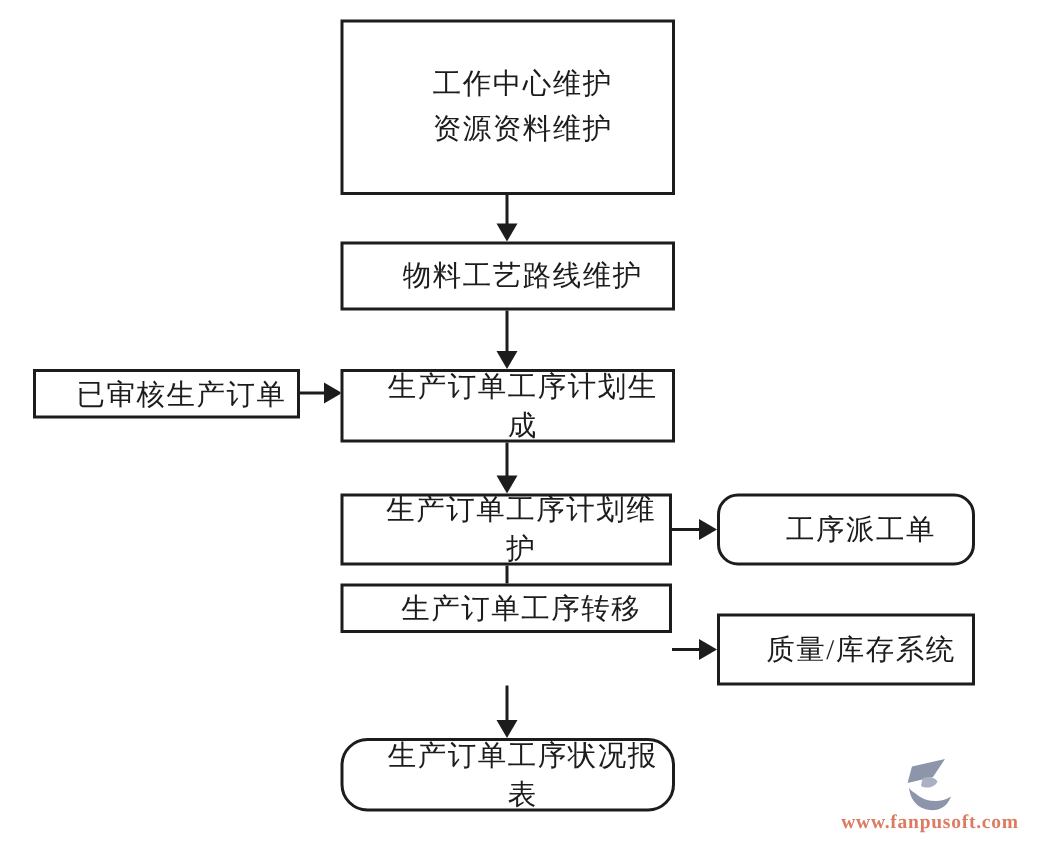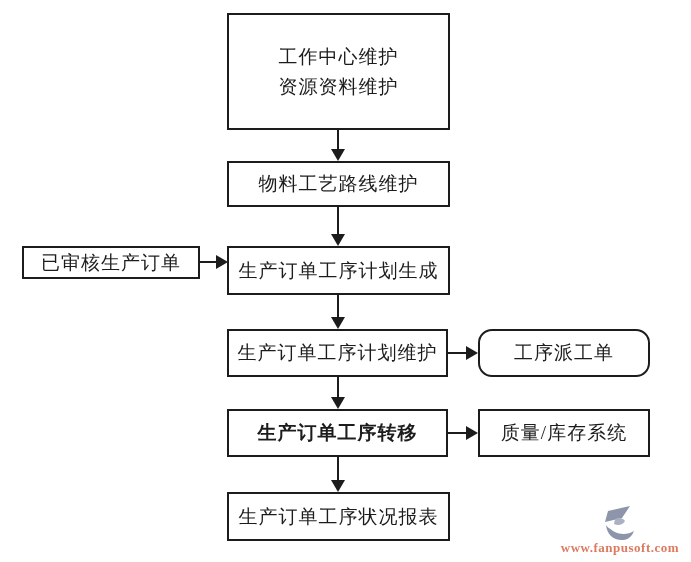--- a/index.html
+++ b/index.html
@@ -16,20 +16,21 @@
     box-sizing:border-box;
     border:2px solid #1c1c1c;
     background:#ffffff;
     color:#1c1c1c;
     font-size:19px;
     letter-spacing:1px;
     display:flex;
     align-items:center;
     justify-content:center;
     text-align:center;
+    padding-left:20px;
   }
   .box.multi { flex-direction:column; line-height:30px; }
   .vline { position:absolute; width:2px; background:#1c1c1c; }
   .hline { position:absolute; height:2px; background:#1c1c1c; }
   .arrow-down {
     position:absolute; width:0; height:0;
     border-left:7px solid transparent;
     border-right:7px solid transparent;
     border-top:12px solid #1c1c1c;
   }
@@ -105,35 +106,35 @@
   <div class="hline" style="left:448px; top:352px; width:18px;"></div>
   <div class="arrow-right" style="left:466px; top:346px;"></div>
 
   <div class="box" style="left:478px; top:329px; width:172px; height:48px;border-radius:14px;">
     <span>工序派工单</span>
   </div>
 
   <div class="vline" style="left:337px; top:377px; height:21px;"></div>
   <div class="arrow-down" style="left:331px; top:397px;"></div>
 
-  <div class="box" style="left:227px; top:409px; width:221px; height:48px;font-weight:bold;">
+  <div class="box" style="left:227px; top:389px; width:221px; height:33px;">
     <span>生产订单工序转移</span>
   </div>
 
   <div class="hline" style="left:448px; top:432px; width:18px;"></div>
   <div class="arrow-right" style="left:466px; top:426px;"></div>
 
   <div class="box" style="left:478px; top:409px; width:172px; height:48px;">
     <span>质量/库存系统</span>
   </div>
 
   <div class="vline" style="left:337px; top:457px; height:24px;"></div>
   <div class="arrow-down" style="left:331px; top:480px;"></div>
 
-  <div class="box" style="left:227px; top:492px; width:223px; height:49px;">
+  <div class="box" style="left:227px; top:492px; width:223px; height:49px;border-radius:18px;">
     <span>生产订单工序状况报表</span>
   </div>
 
   <div class="logo">
     <div class="logo-row">
       <svg width="30" height="36" viewBox="0 0 30 36" aria-hidden="true">
         <path d="M3,6 L25,1 L17,13 L0,17 Z" fill="#8c95aa"></path>
         <path d="M1,20 C2,30 9,36 19,35 C24,34 27,31 29,26 C23,30 14,30 8,26 C4,23 2,22 1,20 Z" fill="#8c95aa"></path>
         <path d="M10,14 C14,12 18,13 20,16 C18,20 13,21 9,19 Z" fill="#aab1c2"></path>
       </svg>

